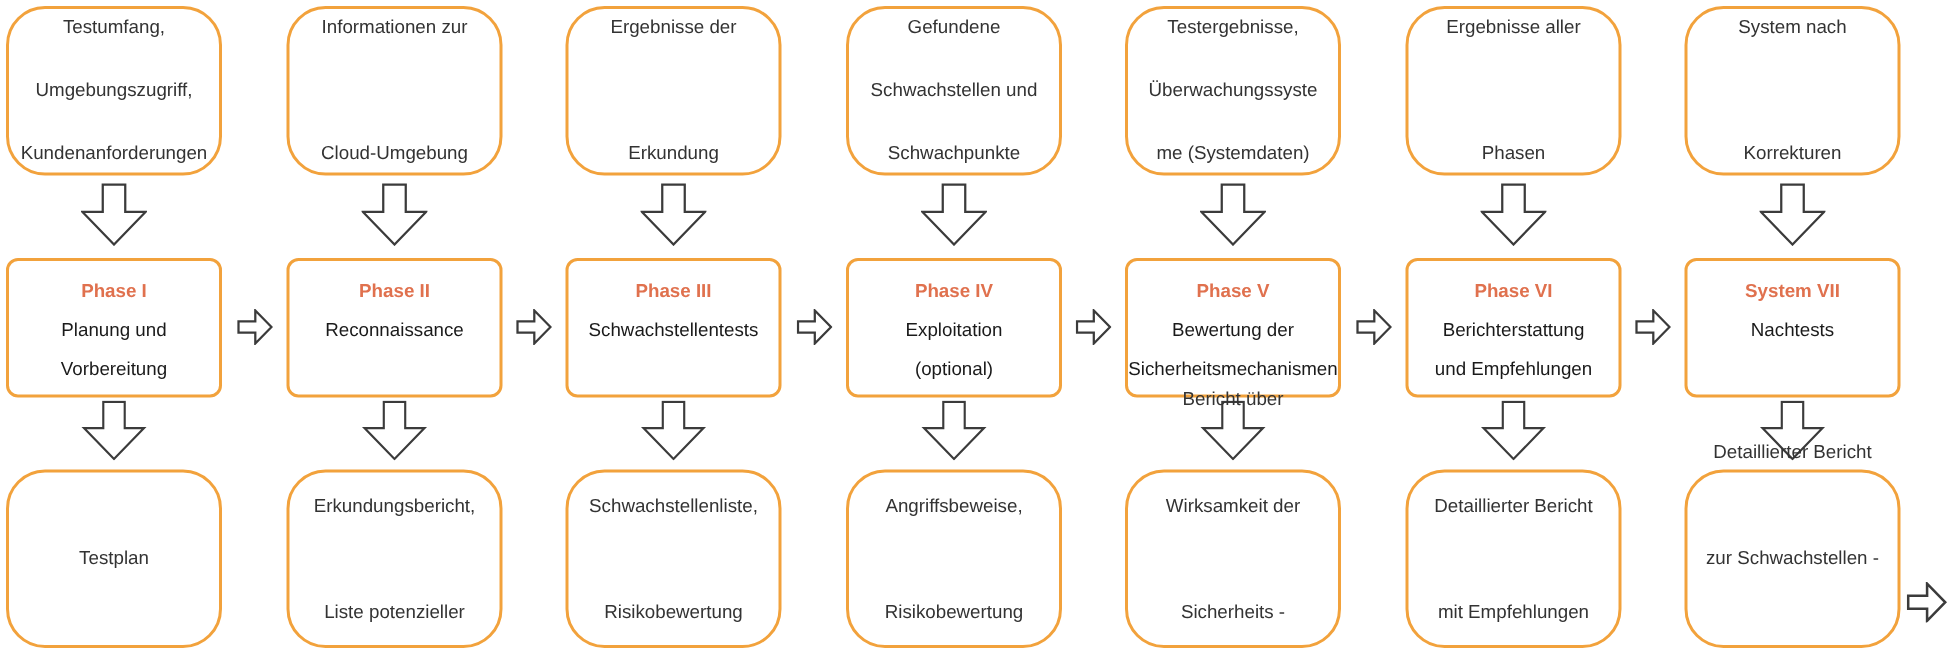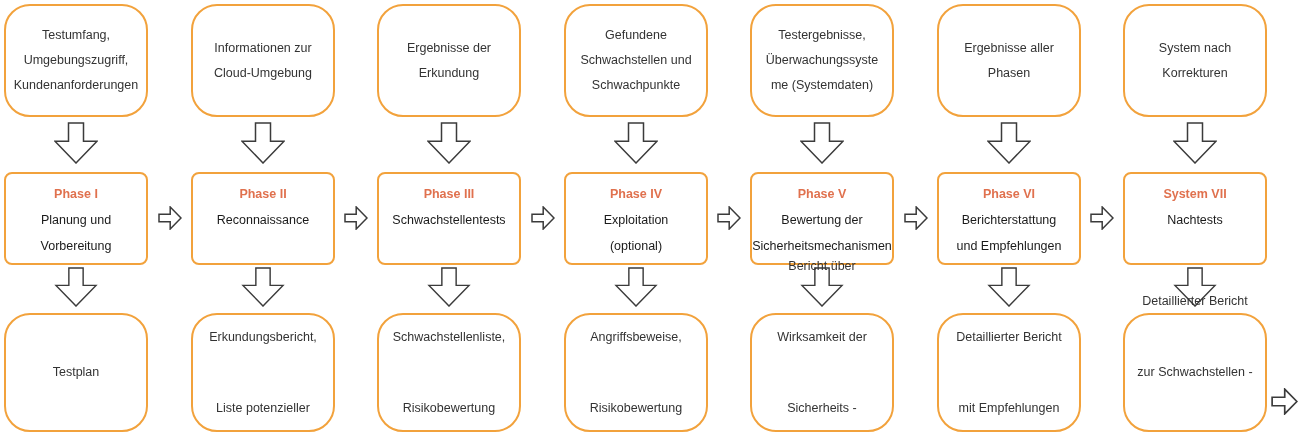--- a/index.html
+++ b/index.html
@@ -15,21 +15,21 @@
     position:absolute;
     left:0; width:144px;
     box-sizing:border-box;
     border:2px solid var(--box-border, #f2a23c);
     background:#ffffff;
     text-align:center;
   }
   .in-box {
     top:4px; height:113px;
     border-radius:26px;
-    display:flex; flex-direction:column; justify-content:center;
+    display:flex; flex-direction:column; justify-content:space-between;
   }
   .out-box {
     top:313px; height:119px;
     border-radius:26px;
     display:flex; flex-direction:column; justify-content:center;gap:46px;
   }
   .line {
     font-size:12.5px; line-height:25px;
     color:var(--body-text, #333333);
     white-space:nowrap;

